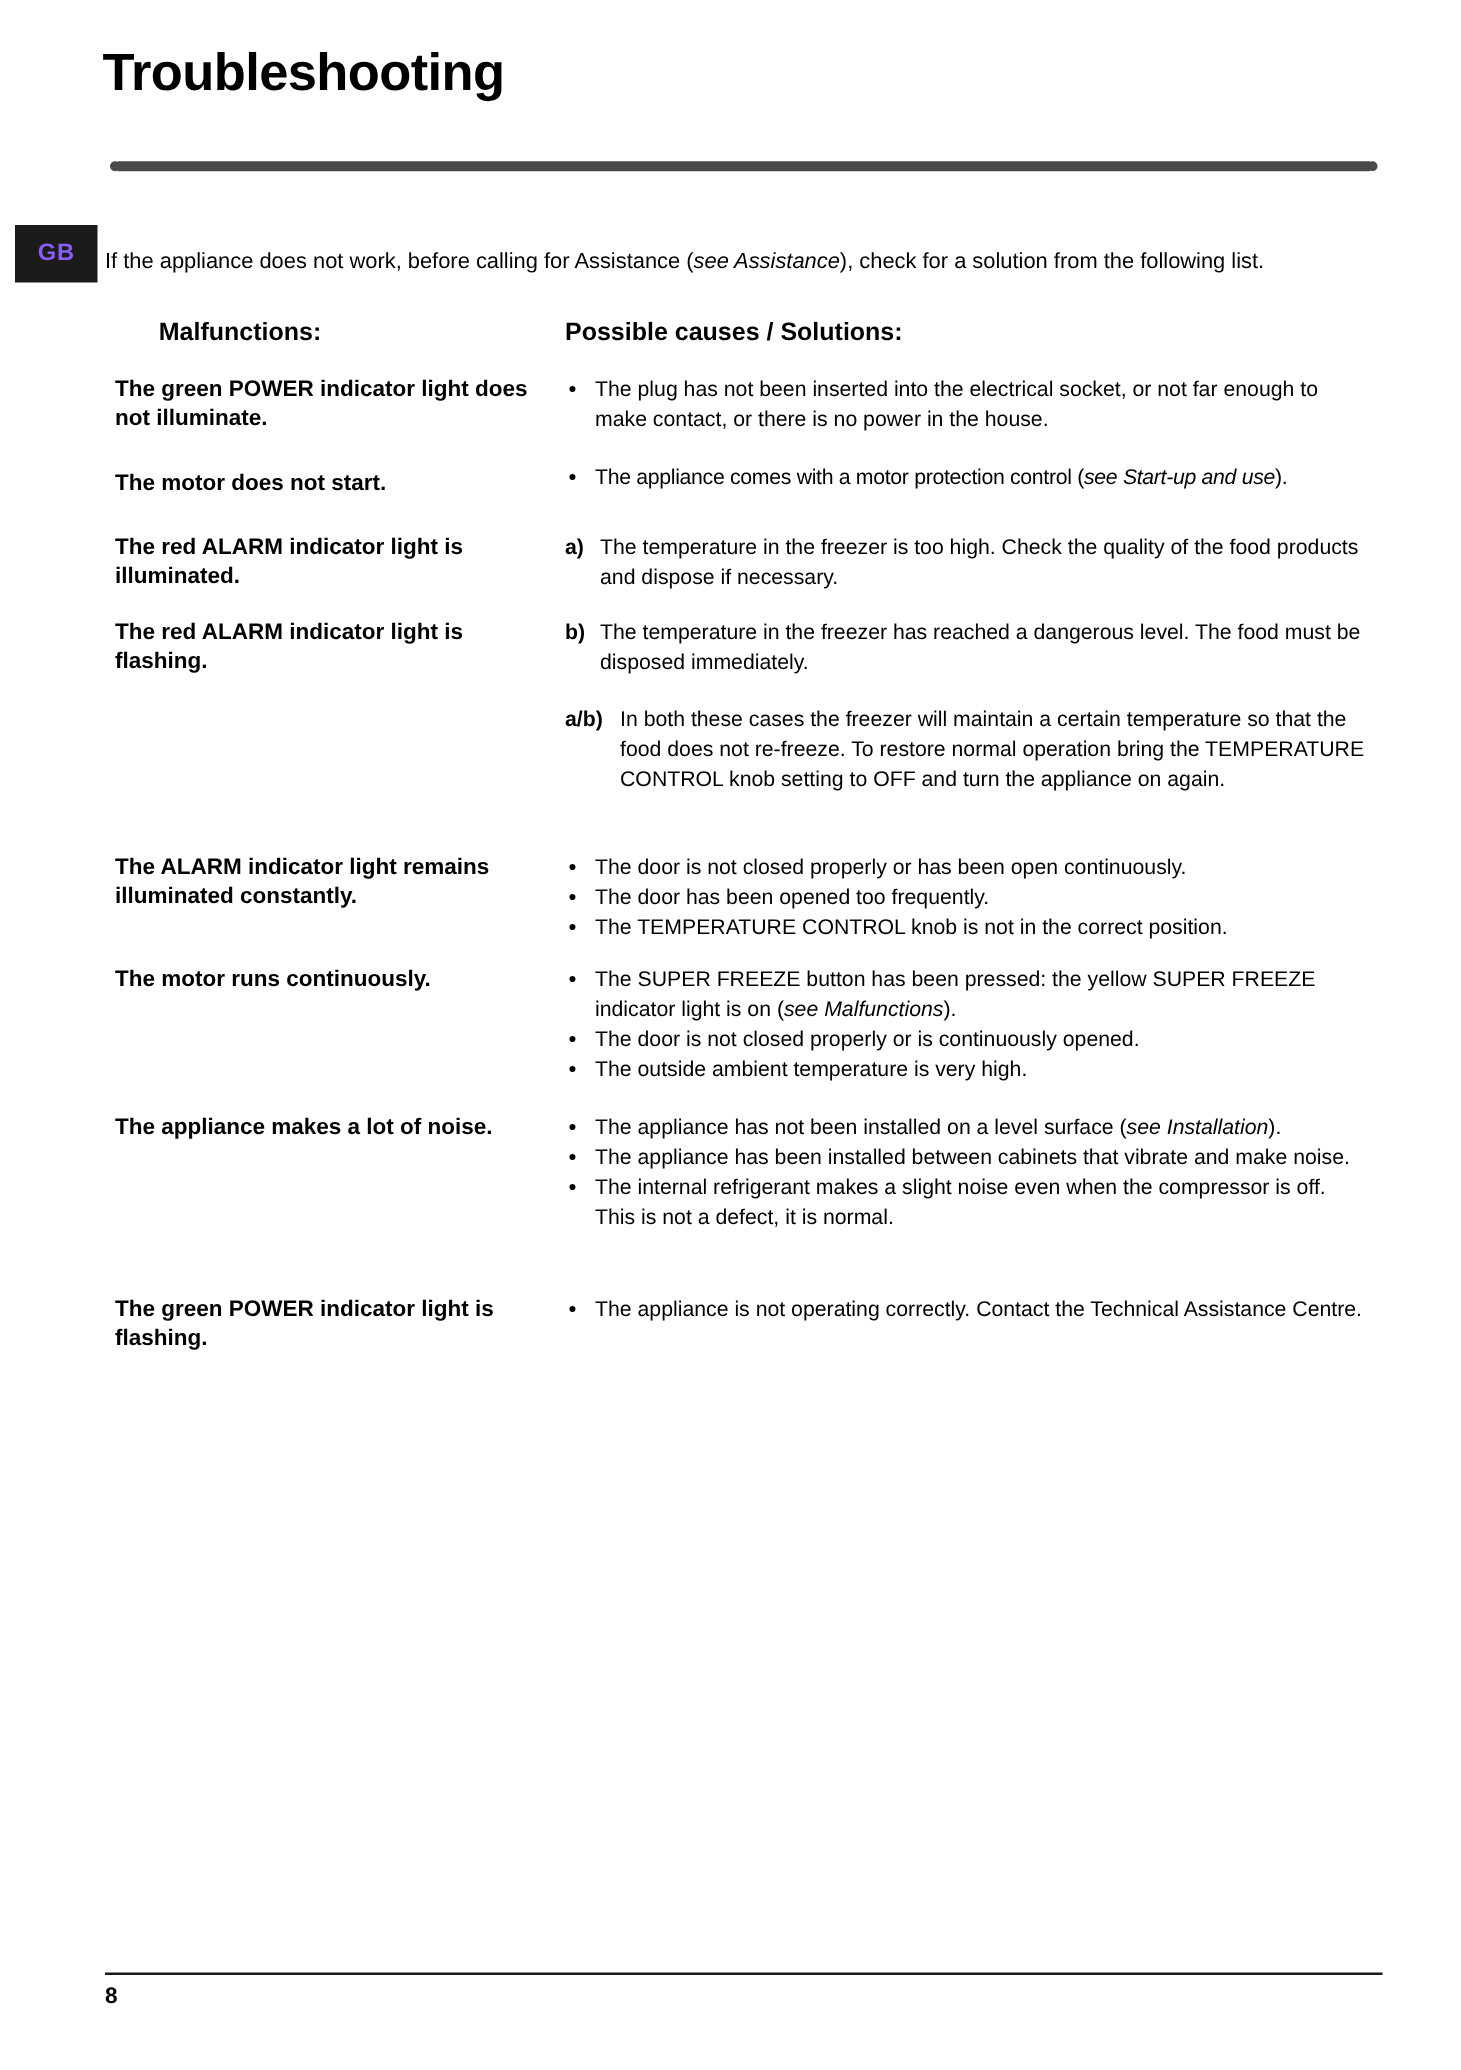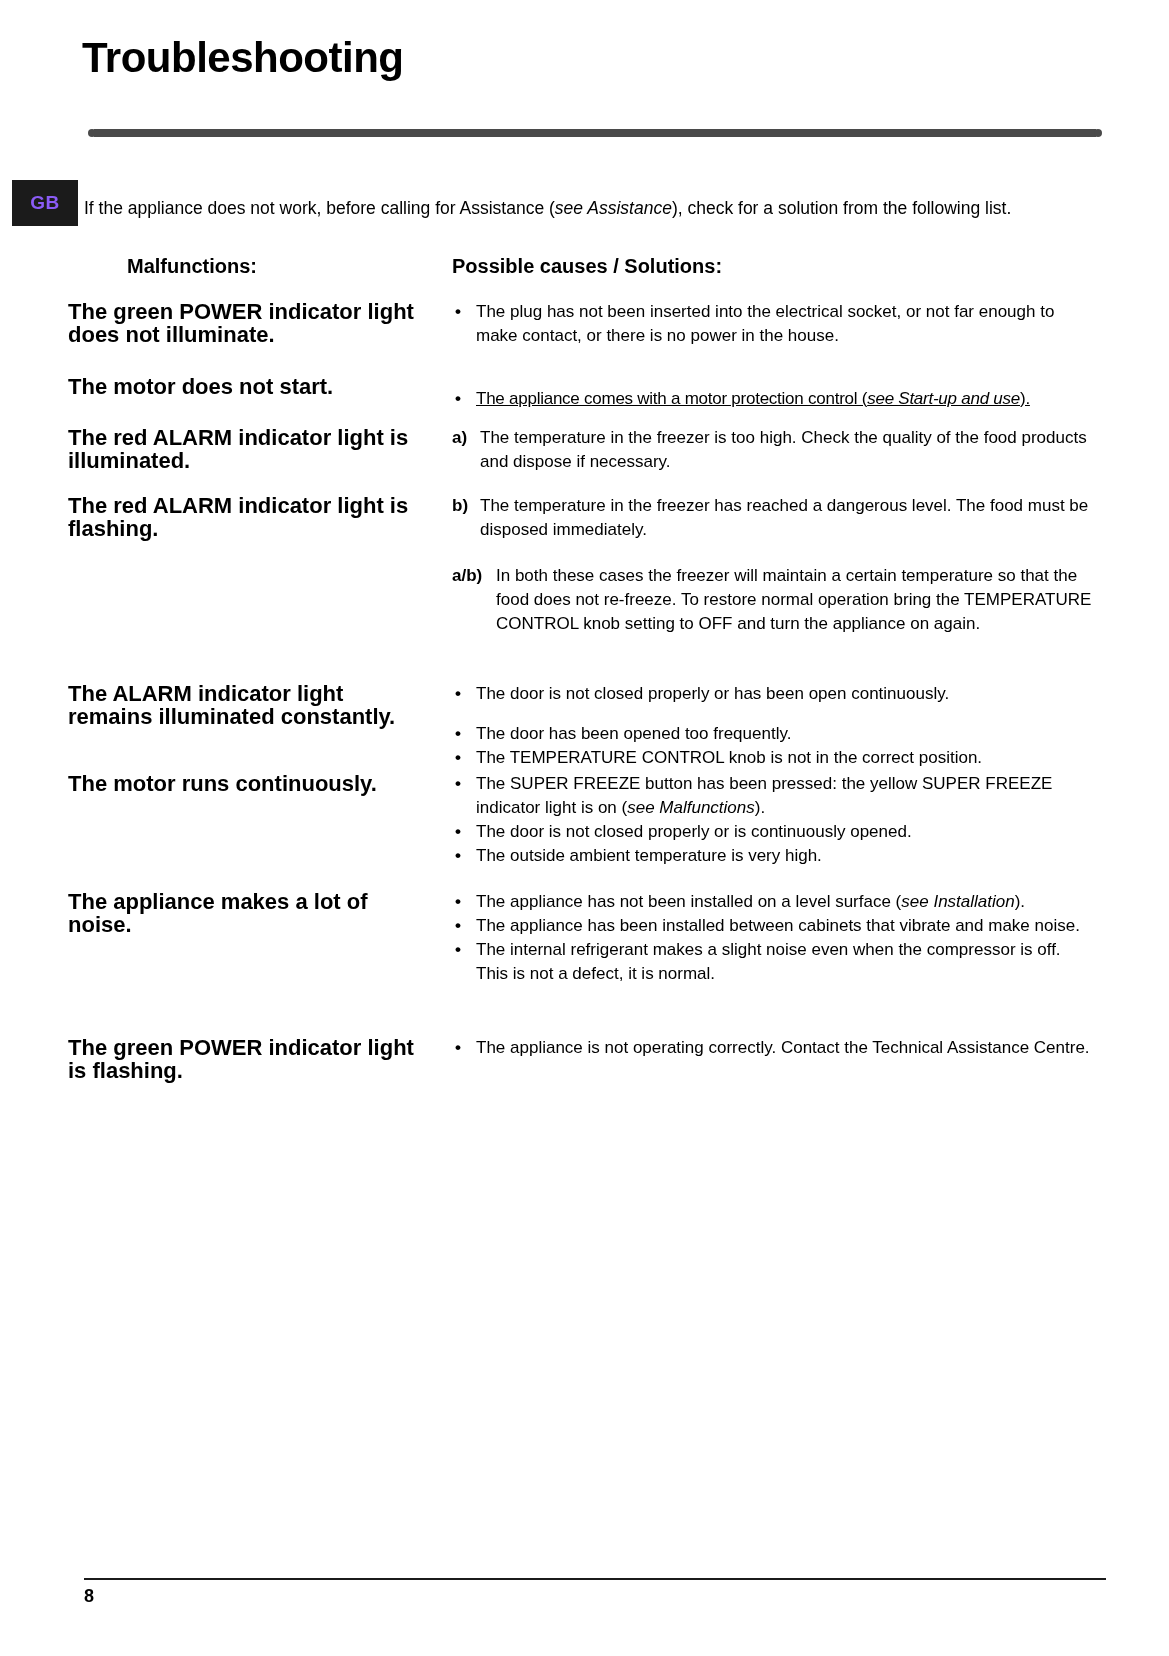--- a/index.html
+++ b/index.html
@@ -94,23 +94,23 @@
     left: 0;
     top: 300px;
     width: 1169px;
   }
   .row {
     position: relative;
     display: block;
   }
   .mal {
     position: absolute;
-    left: 68px;
+    left: 92px;
     width: 350px;
-    font-size: 22px;
+    font-size: 18px;
     font-weight: bold;
     line-height: 23px;
   }
   .sol {
     position: absolute;
     left: 452px;
     width: 645px;
     font-size: 17px;
     line-height: 24px;
   }
@@ -186,42 +186,42 @@
 
   <div class="grid" id="grid">
       <div class="row">
         <div class="mal" style="top: 0px;">The green POWER indicator light does not illuminate.</div>
         <div class="sol" style="top: 0px;">
           <div class="bullet-item"><span>The plug has not been inserted into the electrical socket, or not far enough to make contact, or there is no power in the house.</span></div>
         </div>
       </div>
       <div class="row">
         <div class="mal" style="top: 75px;">The motor does not start.</div>
-        <div class="sol" style="top: 87px; text-decoration: underline;">
+        <div class="sol" style="top: 70px;">
           <div class="bullet-item"><span class="nar">The appliance comes with a motor protection control (</span><i class="nar">see Start-up and use</i><span class="nar">).</span></div>
         </div>
       </div>
       <div class="row">
         <div class="mal" style="top: 126px;">The red ALARM indicator light is illuminated.</div>
         <div class="sol" style="top: 126px;">
           <div class="label-item"><span class="lbl">a)</span><span>The temperature in the freezer is too high. Check the quality of the food products and dispose if necessary.</span></div>
         </div>
       </div>
       <div class="row">
         <div class="mal" style="top: 194px;">The red ALARM indicator light is flashing.</div>
         <div class="sol" style="top: 194px;">
           <div class="label-item"><span class="lbl">b)</span><span>The temperature in the freezer has reached a dangerous level. The food must be disposed immediately.</span></div>
           <div class="label-item wide" style="margin-top: 22px;"><span class="lbl">a/b)</span><span>In both these cases the freezer will maintain a certain temperature so that the food does not re-freeze. To restore normal operation bring the TEMPERATURE CONTROL knob setting to OFF and turn the appliance on again.</span></div>
         </div>
       </div>
       <div class="row">
         <div class="mal" style="top: 382px;">The ALARM indicator light remains illuminated constantly.</div>
         <div class="sol" style="top: 382px;">
           <div class="bullet-item"><span>The door is not closed properly or has been open continuously.</span></div>
-          <div class="bullet-item" style="margin-top: 16px;"><span>The door has been opened too frequently.</span></div>
+          <div class="bullet-item" style="margin-top: 0px;"><span>The door has been opened too frequently.</span></div>
           <div class="bullet-item" style="margin-top: 0px;"><span>The TEMPERATURE CONTROL knob is not in the correct position.</span></div>
         </div>
       </div>
       <div class="row">
         <div class="mal" style="top: 472px;">The motor runs continuously.</div>
         <div class="sol" style="top: 472px;">
           <div class="bullet-item"><span>The SUPER FREEZE button has been pressed: the yellow SUPER FREEZE indicator light is on (</span><i>see Malfunctions</i><span>).</span></div>
           <div class="bullet-item" style="margin-top: 0px;"><span>The door is not closed properly or is continuously opened.</span></div>
           <div class="bullet-item" style="margin-top: 0px;"><span>The outside ambient temperature is very high.</span></div>
         </div>

